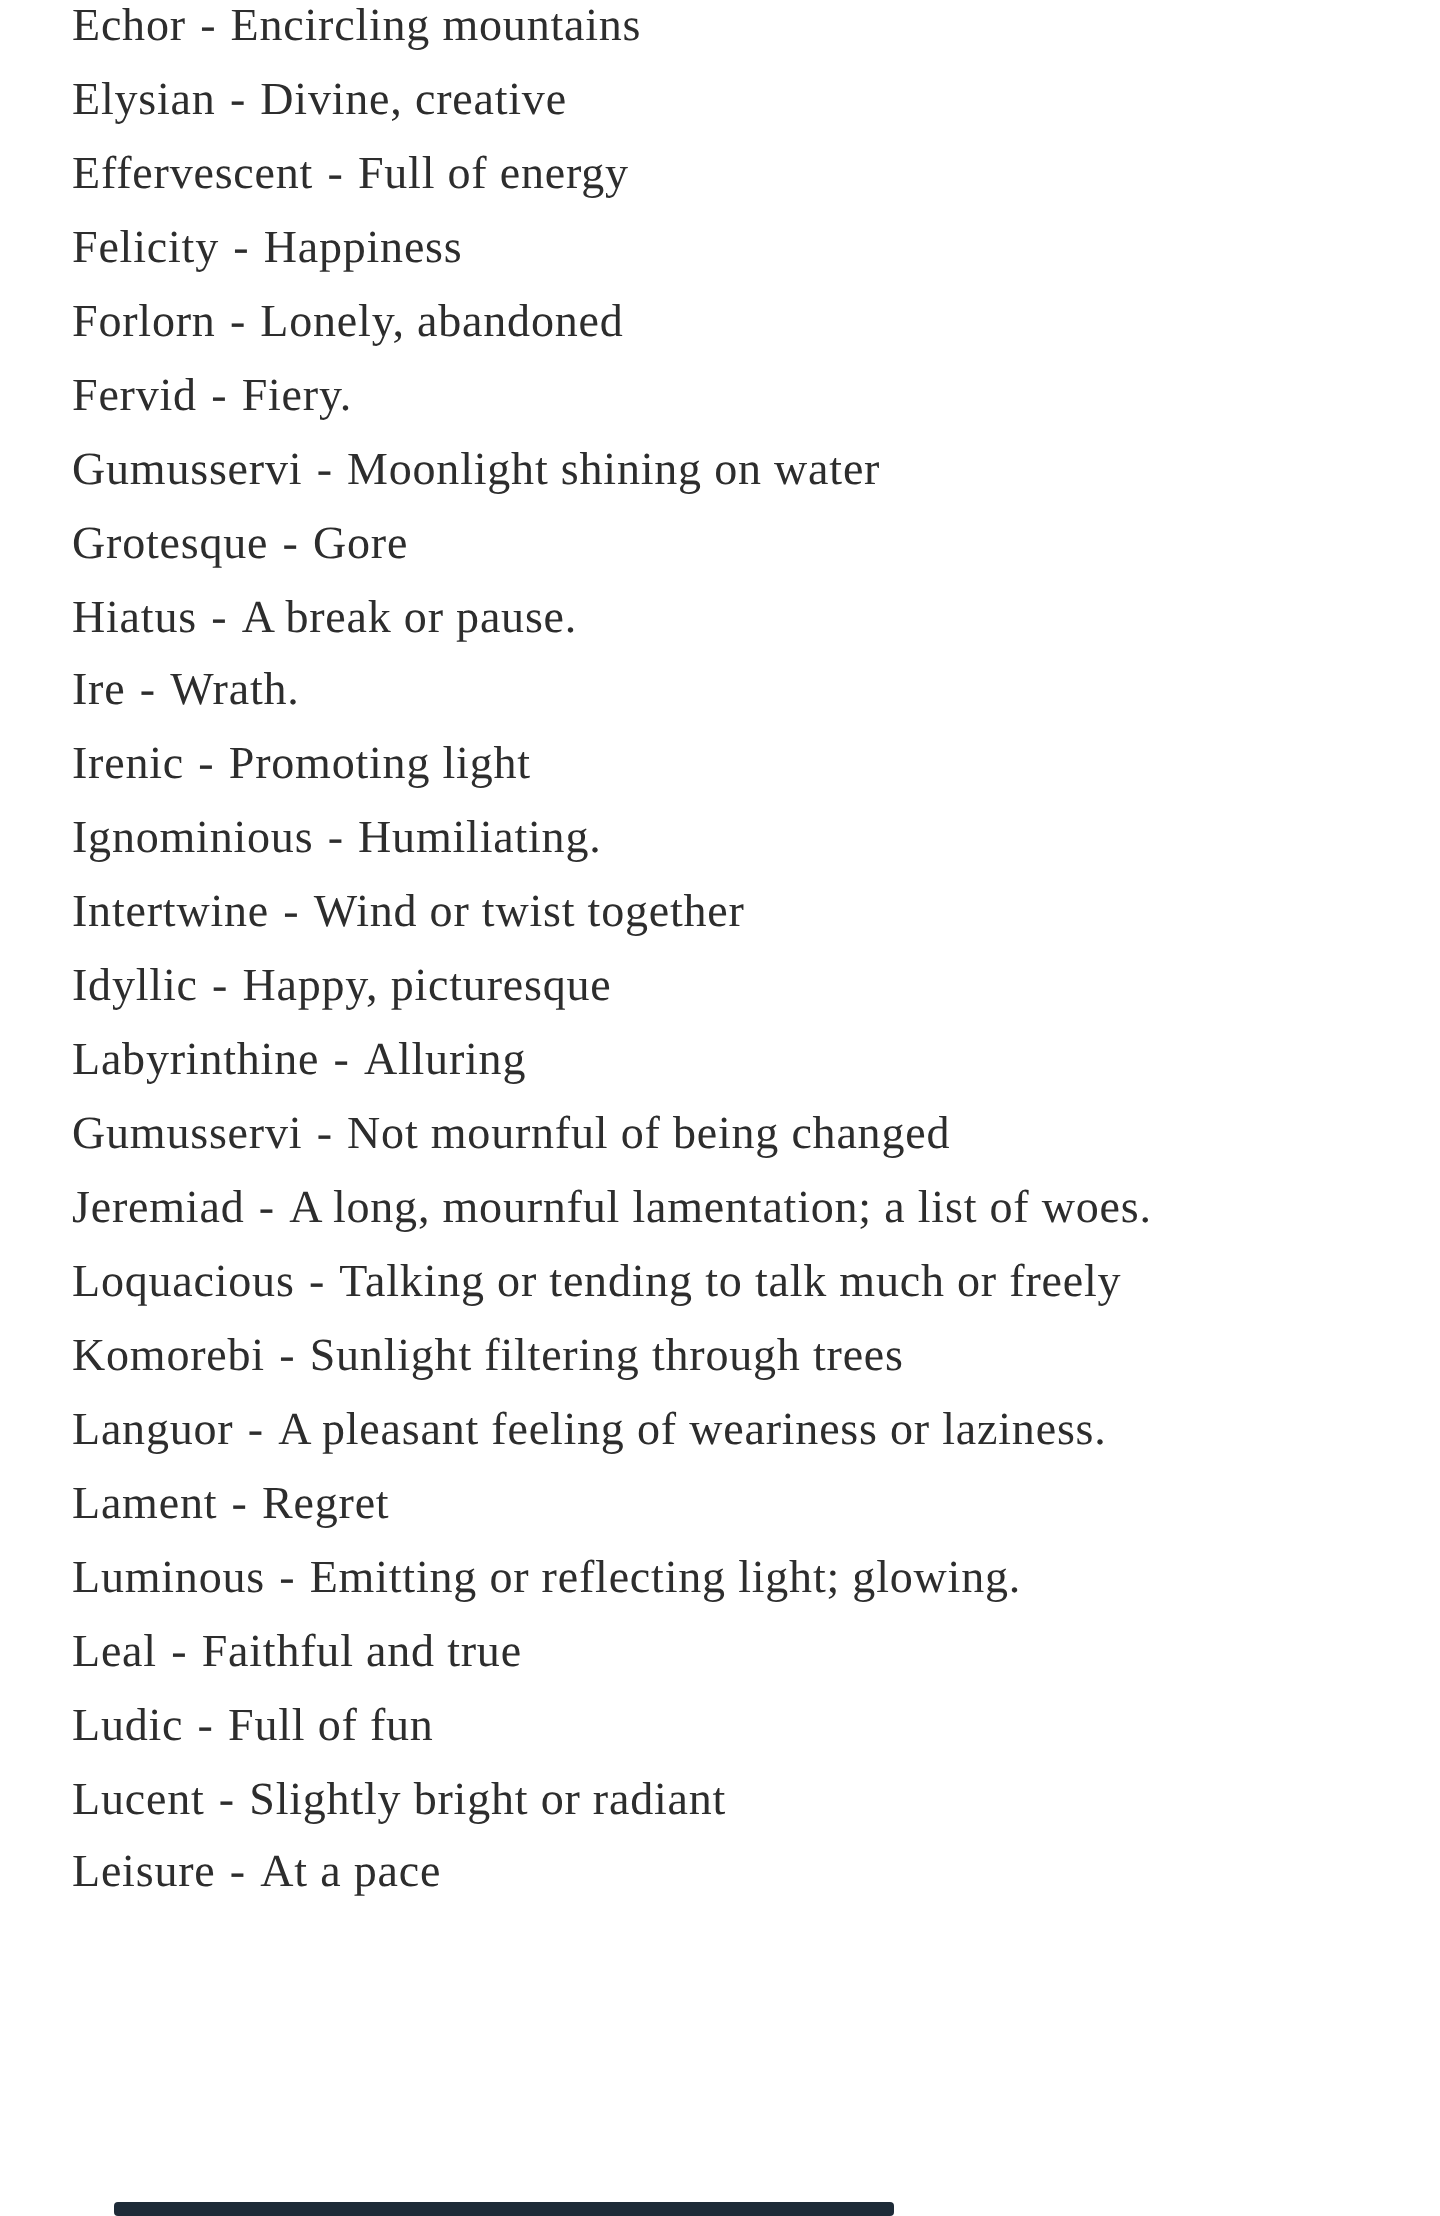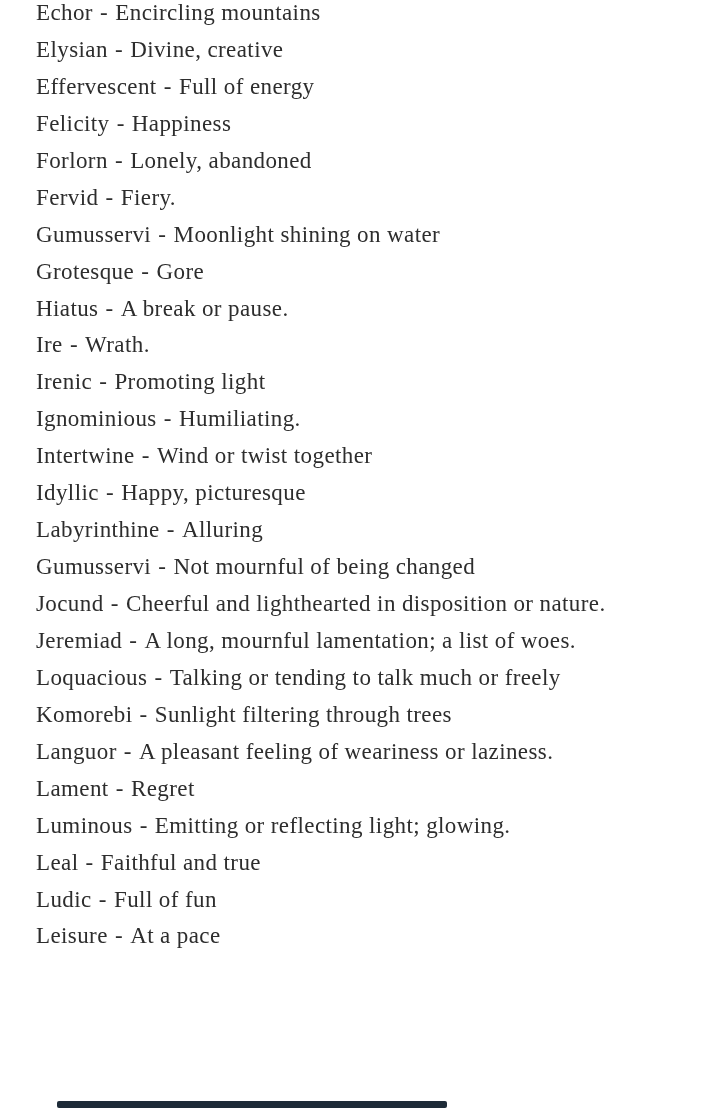--- a/index.html
+++ b/index.html
@@ -90,23 +90,20 @@
     <li class="word-row">
       <span class="word-term">Idyllic</span><span class="word-sep"> - </span><span class="word-definition">Happy, picturesque</span>
     </li>
     <li class="word-row">
       <span class="word-term">Labyrinthine</span><span class="word-sep"> - </span><span class="word-definition">Alluring</span>
     </li>
     <li class="word-row">
       <span class="word-term">Gumusservi</span><span class="word-sep"> - </span><span class="word-definition">Not mournful of being changed</span>
     </li>
     <li class="word-row">
-      <span class="word-term">Jocund</span><span class="word-sep"> - </span><span class="word-definition">Cheerful and lighthearted in disposition or nature.</span>
-    </li>
-    <li class="word-row">
       <span class="word-term">Jeremiad</span><span class="word-sep"> - </span><span class="word-definition">A long, mournful lamentation; a list of woes.</span>
     </li>
     <li class="word-row">
       <span class="word-term">Loquacious</span><span class="word-sep"> - </span><span class="word-definition">Talking or tending to talk much or freely</span>
     </li>
     <li class="word-row">
       <span class="word-term">Komorebi</span><span class="word-sep"> - </span><span class="word-definition">Sunlight filtering through trees</span>
     </li>
     <li class="word-row">
       <span class="word-term">Languor</span><span class="word-sep"> - </span><span class="word-definition">A pleasant feeling of weariness or laziness.</span>
@@ -117,17 +114,20 @@
     <li class="word-row">
       <span class="word-term">Luminous</span><span class="word-sep"> - </span><span class="word-definition">Emitting or reflecting light; glowing.</span>
     </li>
     <li class="word-row">
       <span class="word-term">Leal</span><span class="word-sep"> - </span><span class="word-definition">Faithful and true</span>
     </li>
     <li class="word-row">
       <span class="word-term">Ludic</span><span class="word-sep"> - </span><span class="word-definition">Full of fun</span>
     </li>
     <li class="word-row">
+      <span class="word-term">Lucent</span><span class="word-sep"> - </span><span class="word-definition">Slightly bright or radiant</span>
+    </li>
+    <li class="word-row">
       <span class="word-term">Leisure</span><span class="word-sep"> - </span><span class="word-definition">At a pace</span>
     </li>
   </ul>
 
 <div class="clipped-bottom-bar" style="background: rgb(30, 43, 56);"></div>
 
 </body></html>

